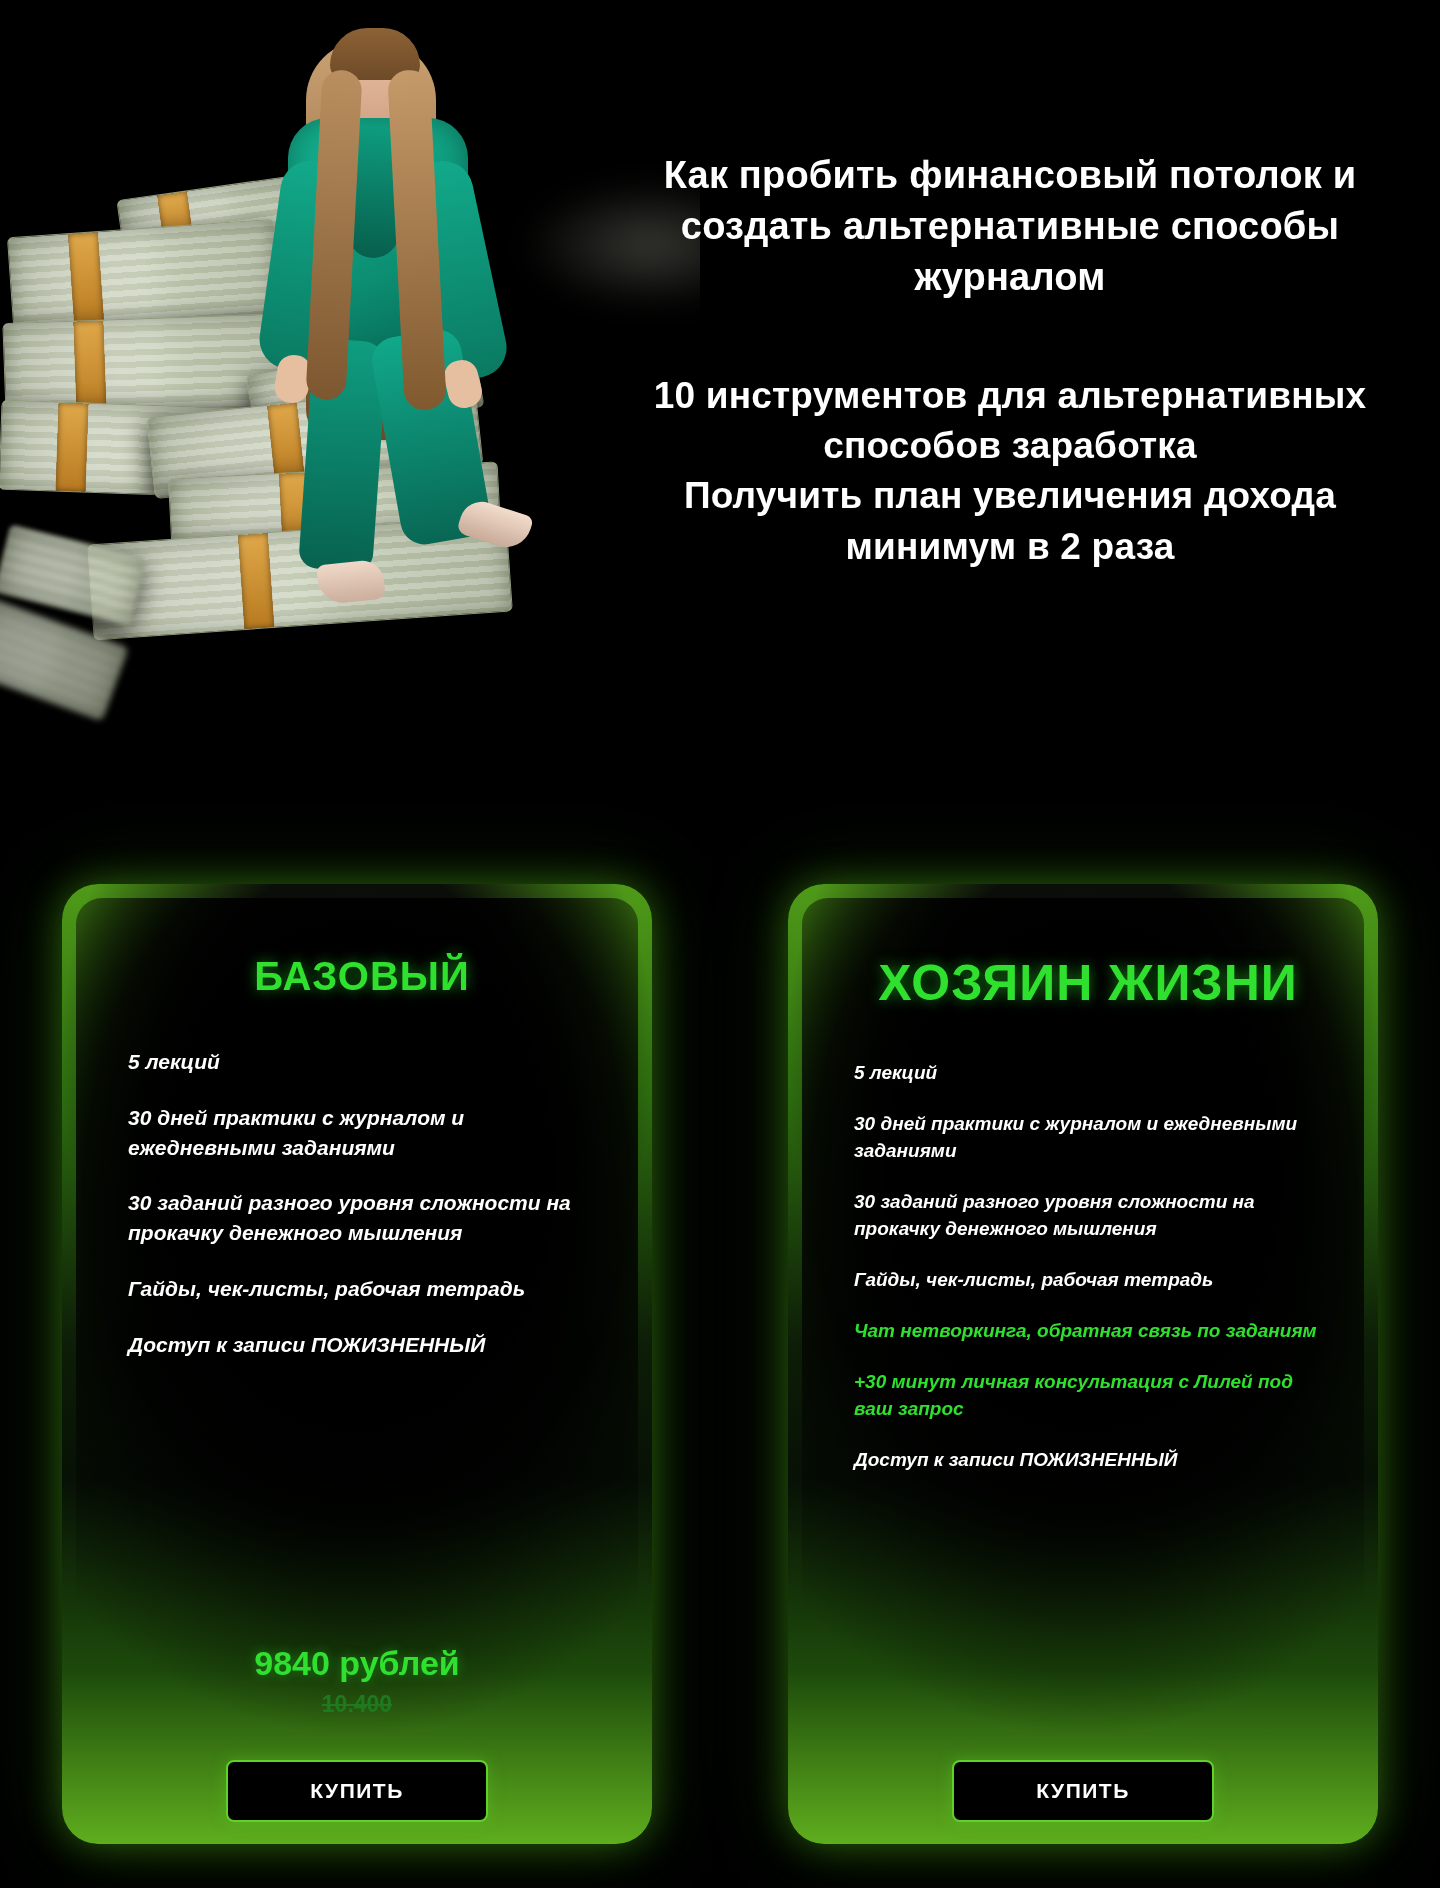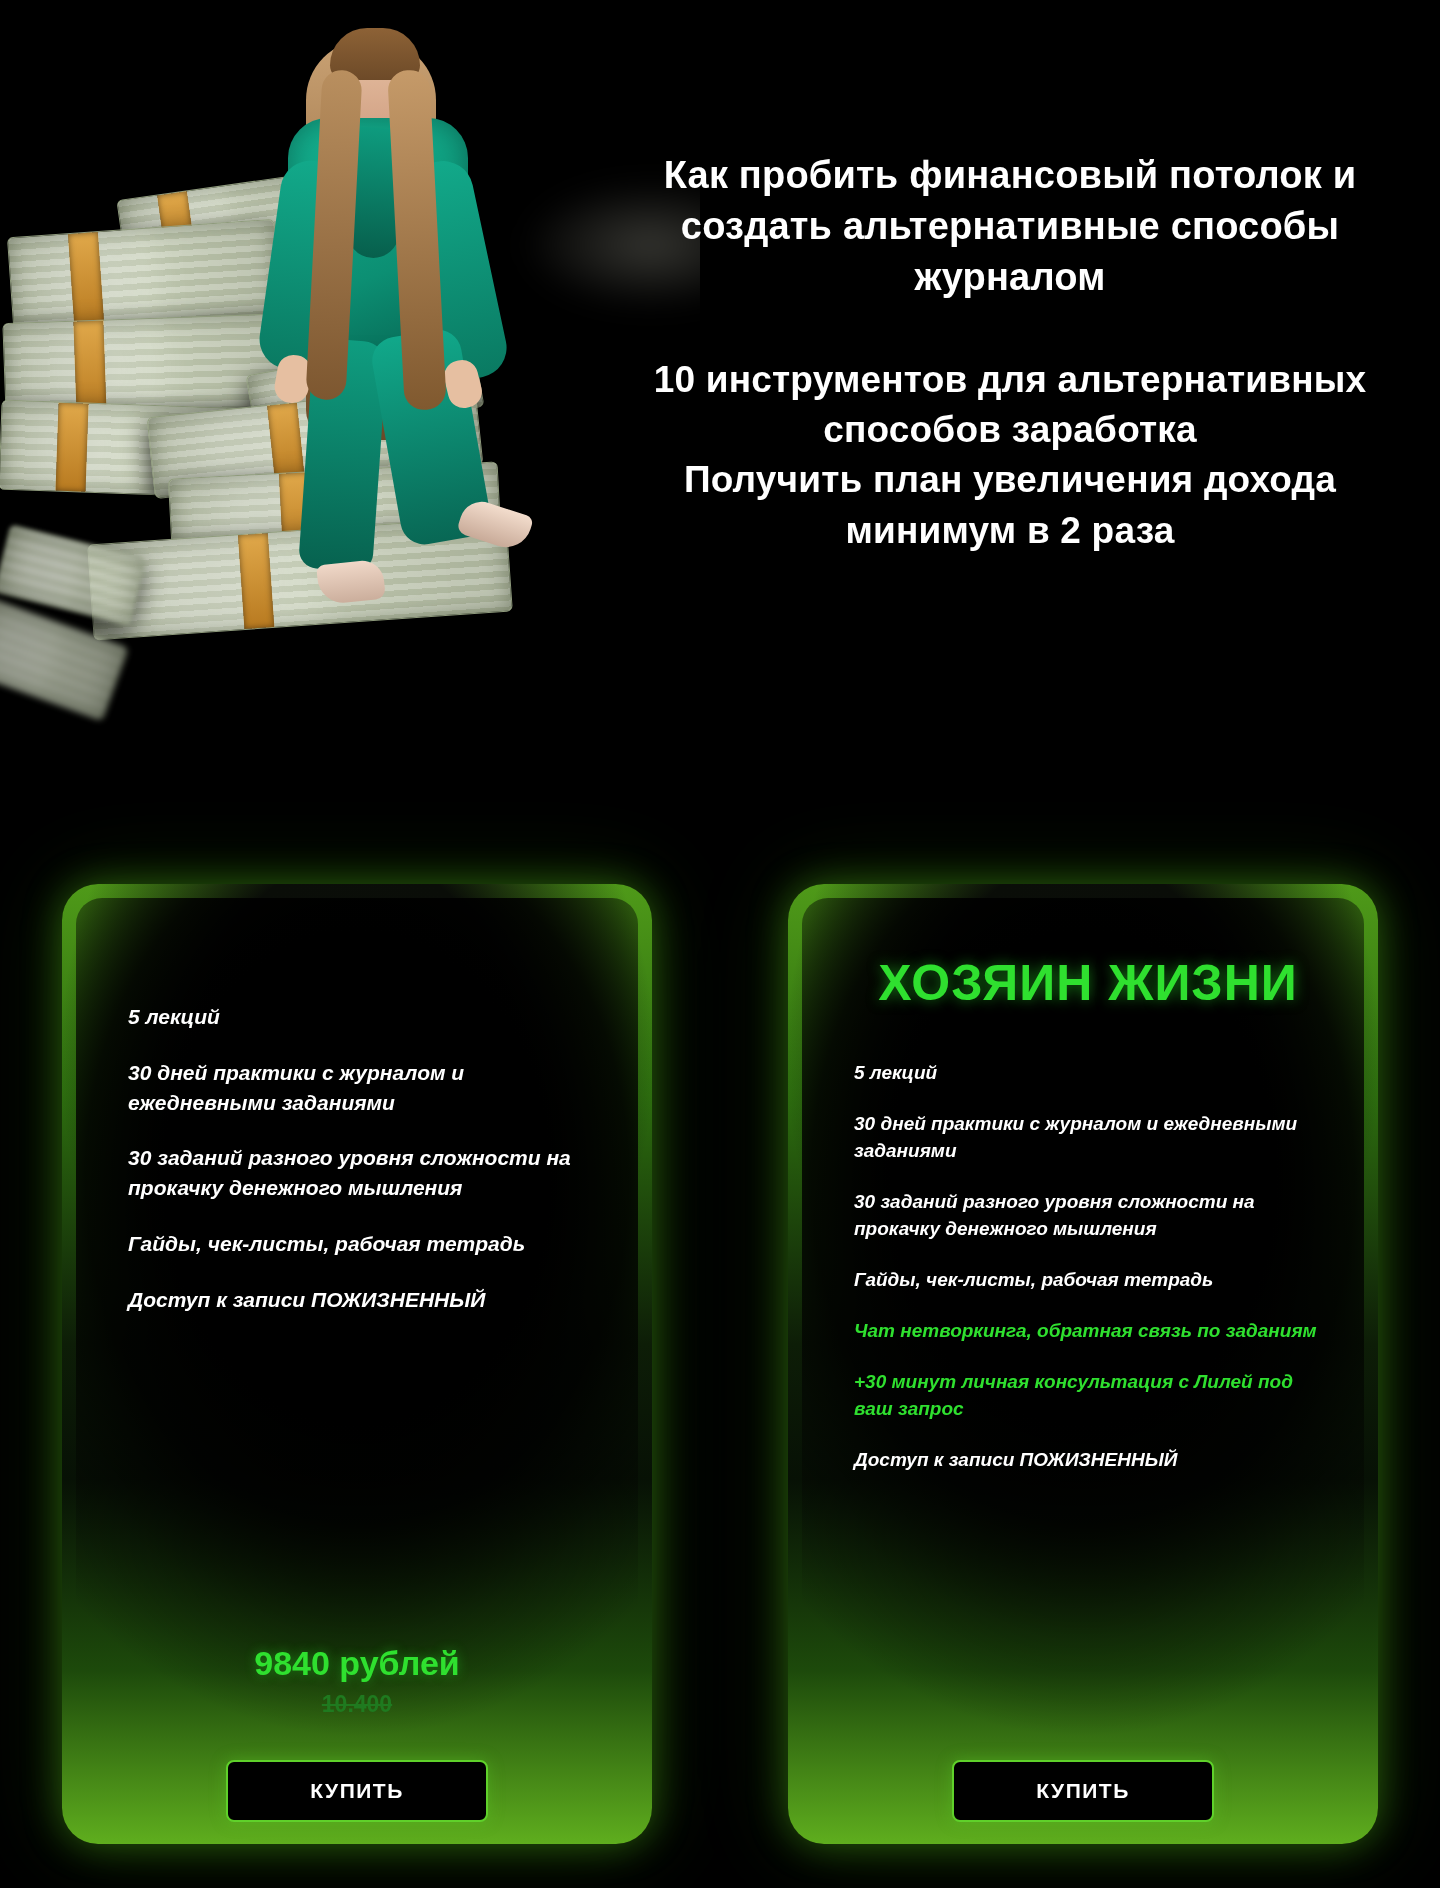--- a/index.html
+++ b/index.html
@@ -166,21 +166,21 @@
     top: 150px;
     width: 820px;
     text-align: center;
   }
   .hero-line {
     color: #fff;
     font-weight: 700;
     letter-spacing: .2px;
   }
   .hero-l1 { font-size: 38px; line-height: 1.34; }
-  .hero-l2 { font-size: 37px; line-height: 1.36; margin-top: 52px; }
+  .hero-l2 { font-size: 37px; line-height: 1.36; margin-top: 68px; }
   .hero-l3 { font-size: 37px; line-height: 1.36; }
 
   
   .pricing {
     position: absolute;
     left: 0; top: 880px;
     width: 1440px; height: 1008px;
   }
   .card {
     position: absolute;
@@ -340,20 +340,21 @@
       <div class="hero-line hero-l1">Как пробить финансовый потолок и создать альтернативные способы журналом</div>
       <div class="hero-line hero-l2">10 инструментов для альтернативных способов заработка</div>
       <div class="hero-line hero-l3">Получить план увеличения дохода минимум в 2 раза</div>
     </div>
   </section>
 
   <section class="pricing">
 
     <div class="card card-basic">
       <div class="card-inner">
+        <div class="card-title">БАЗОВЫЙ</div>
         <div class="features">
           <div class="feature">5 лекций</div>
           <div class="feature">30 дней практики с журналом и ежедневными заданиями</div>
           <div class="feature">30 заданий разного уровня сложности на прокачку денежного мышления</div>
           <div class="feature">Гайды, чек-листы, рабочая тетрадь</div>
           <div class="feature">Доступ к записи ПОЖИЗНЕННЫЙ</div>
         </div>
       </div>
       <div class="price-area">
         <div class="price">9840 рублей</div>

